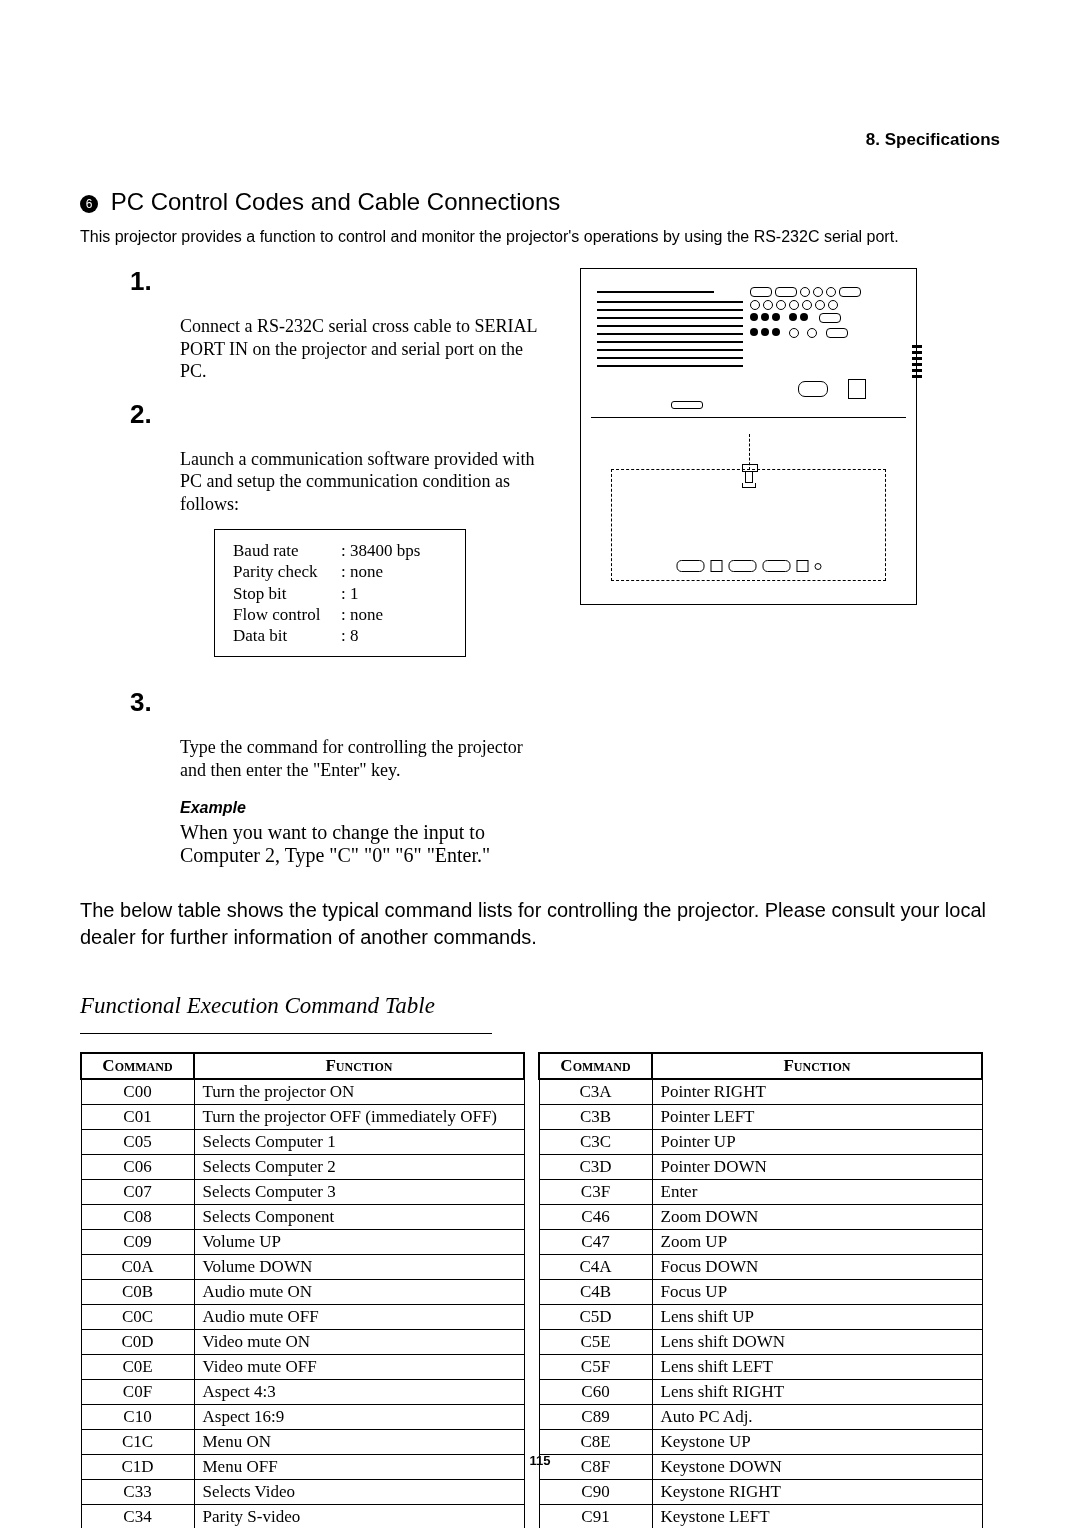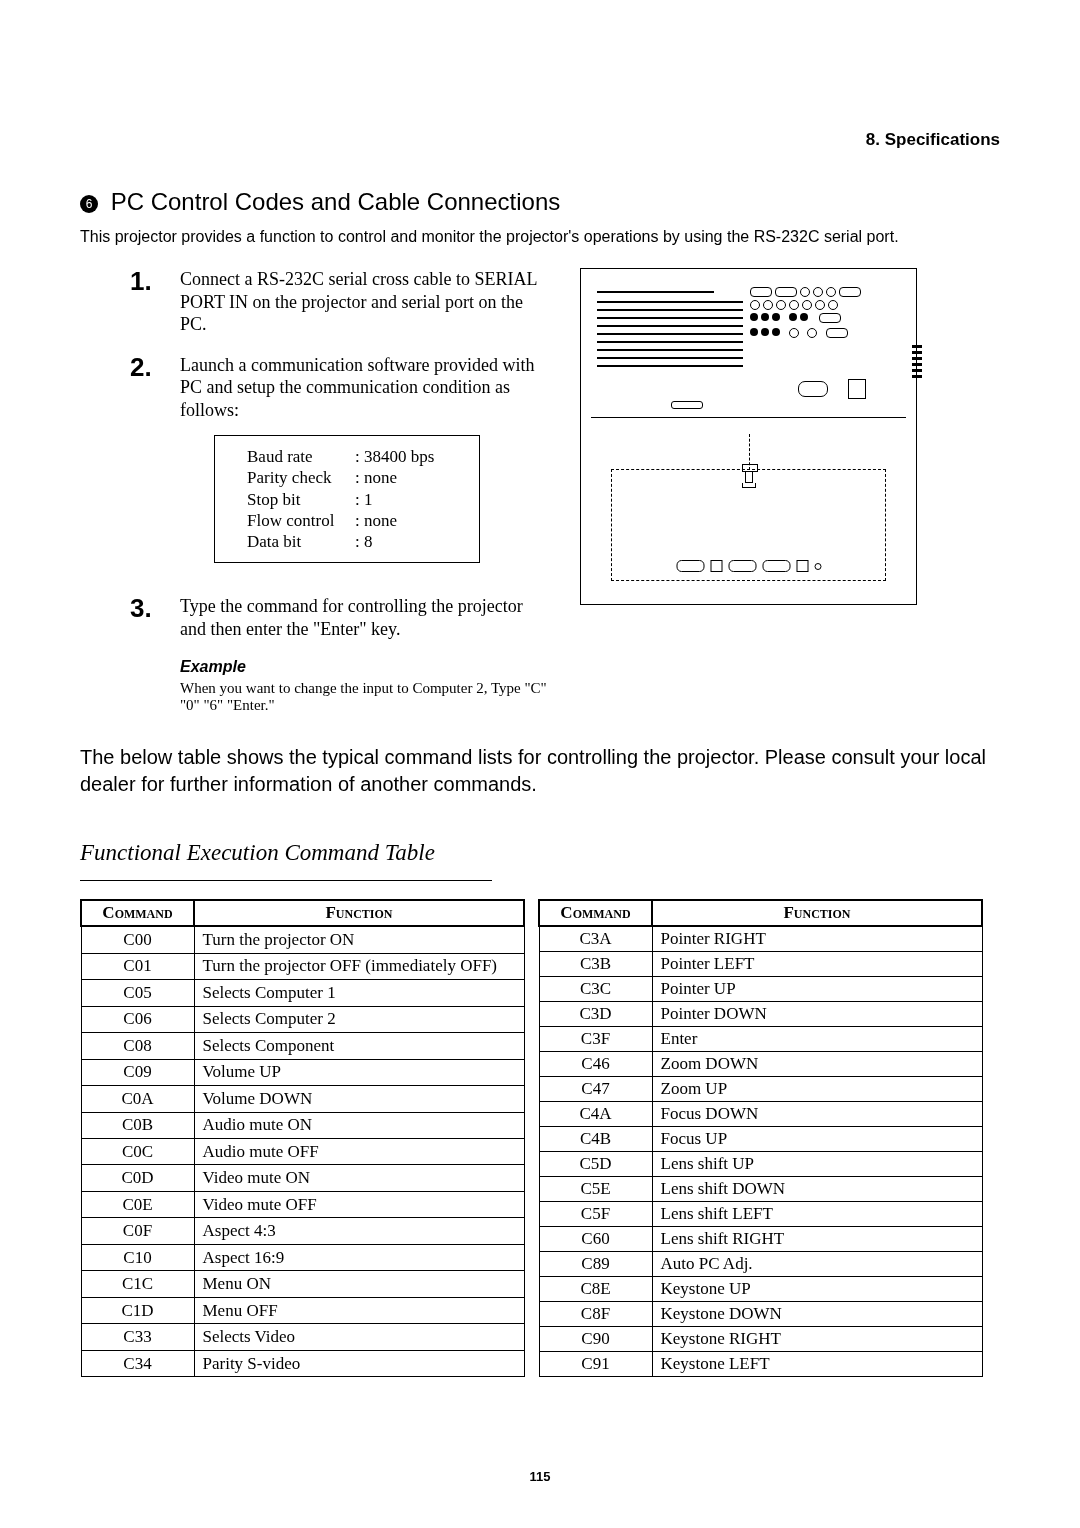--- a/index.html
+++ b/index.html
@@ -59,42 +59,43 @@
     font-family: Arial, Helvetica, sans-serif;
     font-weight: bold;
     font-size: 26px;
     width: 50px;
     flex: 0 0 50px;
     line-height: 1;
   }
   .step-body {
     font-size: 18px;
     line-height: 1.25;
+    margin-top: 47px;
   }
   .params-box {
     border: 1px solid #000;
     margin: 14px 0 14px 34px;
-    padding: 10px 22px 10px 32px;
+    padding: 10px 22px 10px 18px;
     width: 210px;
   }
   .params-box .row {
     display: flex;
     font-size: 17px;
   }
   .params-box .k { width: 108px; }
   .params-box .v::before { content: ": "; }
   .example-label {
     font-family: Arial, Helvetica, sans-serif;
     font-style: italic;
     font-weight: bold;
     font-size: 16px;
     margin-top: 6px;
   }
   .example-text {
-    font-size: 15px;
+    font-size: 20px;
     margin-top: 4px;
   }
   .diagram-col {
     flex: 1;
     padding-left: 30px;
   }
   .diagram-box {
     border: 1px solid #000;
     width: 335px;
     height: 335px;
@@ -213,21 +214,21 @@
     text-align: center;
     font-size: 17px;
   }
   table.cmd td.code {
     text-align: center;
     width: 96px;
   }
   .page-num {
     position: absolute;
     left: 0; right: 0;
-    bottom: 44px;
+    bottom: 60px;
     text-align: center;
     font-family: Arial, Helvetica, sans-serif;
     font-weight: bold;
     font-size: 13px;
   }
 </style>
 </head>
 <body>
 
 
@@ -380,20 +381,24 @@
         </tr>
         <tr>
           <td class="code">C05</td>
           <td>Selects Computer 1</td>
         </tr>
         <tr>
           <td class="code">C06</td>
           <td>Selects Computer 2</td>
         </tr>
         <tr>
+          <td class="code">C07</td>
+          <td>Selects Computer 3</td>
+        </tr>
+        <tr>
           <td class="code">C08</td>
           <td>Selects Component</td>
         </tr>
         <tr>
           <td class="code">C09</td>
           <td>Volume UP</td>
         </tr>
         <tr>
           <td class="code">C0A</td>
           <td>Volume DOWN</td>

